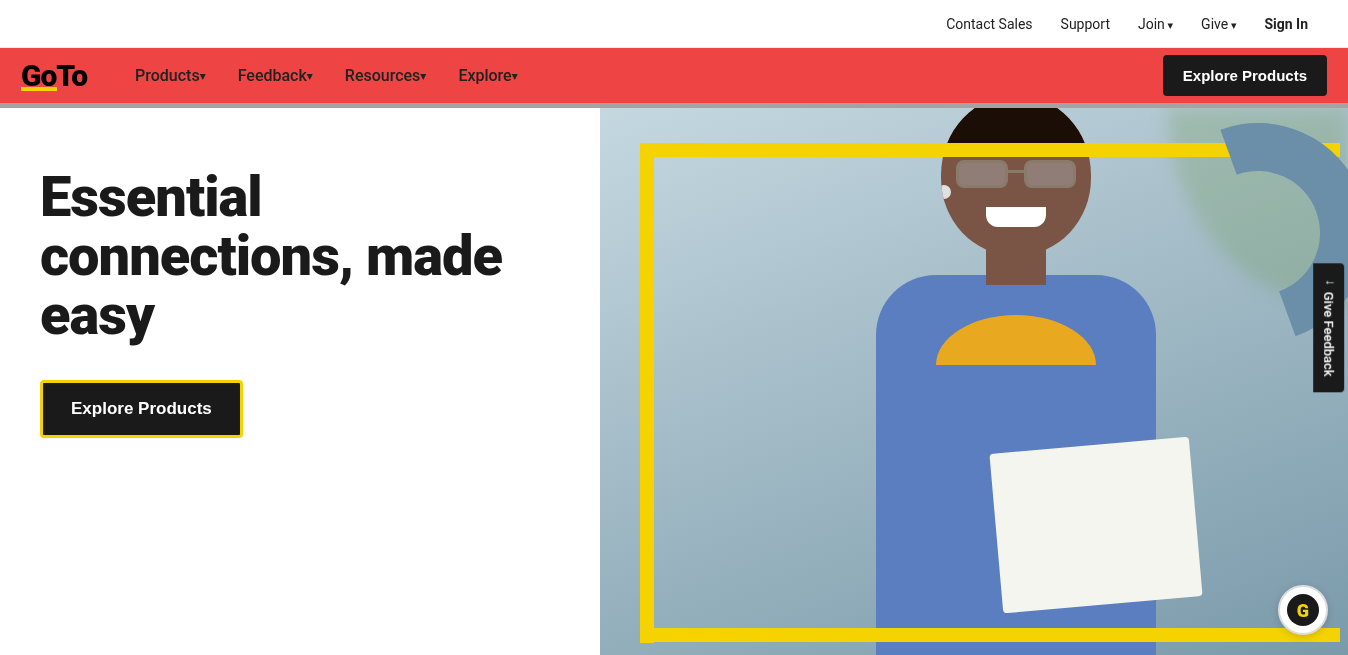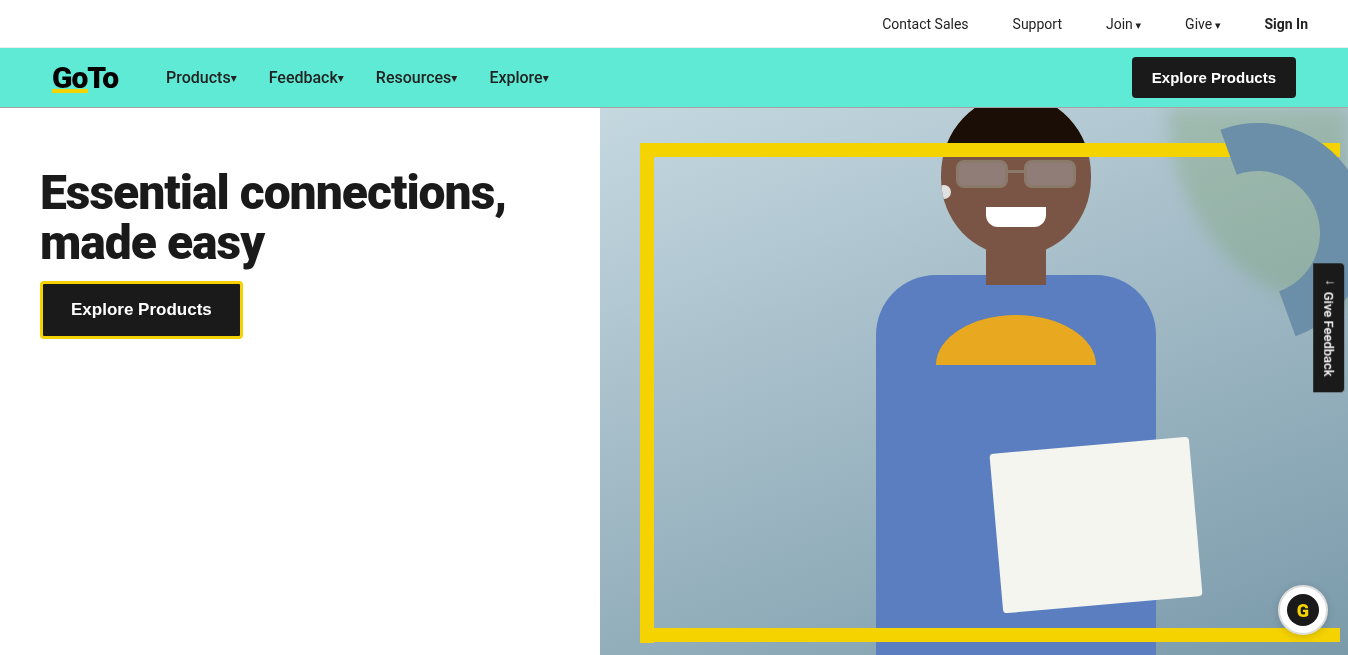--- a/index.html
+++ b/index.html
@@ -16,21 +16,21 @@
       display: flex;
       align-items: center;
       justify-content: flex-end;
       padding: 8px 40px;
       background: #fff;
       border-bottom: 1px solid #eee;
       height: 48px;
     }
     .top-nav-links {
       display: flex;
-      gap: 44px;
+      gap: 28px;
       align-items: flex-start;
       font-size: 14px;
       color: #222;
     }
     .top-nav-links a {
       text-decoration: none;
       color: #222;
       font-size: 14px;
     }
     .top-nav-links .with-arrow::after {
@@ -41,24 +41,24 @@
       font-size: 14px;
       font-weight: 700;
       color: #222;
       text-decoration: none;
     }
 
     
     .main-nav {
       display: flex;
       align-items: center;
-      padding: 0 52px;
+      padding: 0 21px;
       height: 60px;
-      background: #5eead4;
-      border-bottom: 1px solid #a3a3a3;
+      background: #ef4444;
+      border-bottom: 5px solid #a3a3a3;
       position: relative;
     }
     .logo-underline {
       display: inline-block;
       width: 36px;
       height: 4px;
       background: #f5d300;
       margin-top: -4px;
     }
     .logo-wrap {
@@ -109,25 +109,25 @@
     .hero-left {
       flex: 0 0 600px;
       padding: 60px 40px 40px 40px;
       display: flex;
       flex-direction: column;
       justify-content: flex-start;
       position: relative;
       z-index: 2;
     }
     .hero-title {
-      font-size: 48px;
+      font-size: 56px;
       font-weight: 900;
       line-height: 1.05;
       color: #1a1a1a;
-      margin-bottom: 12px;
+      margin-bottom: 36px;
       letter-spacing: -1px;
     }
     .hero-subtitle {
       font-size: 20px;
       color: #333;
       line-height: 1.5;
       max-width: 480px;
       margin-bottom: 48px;
     }
     .hero-cta {

